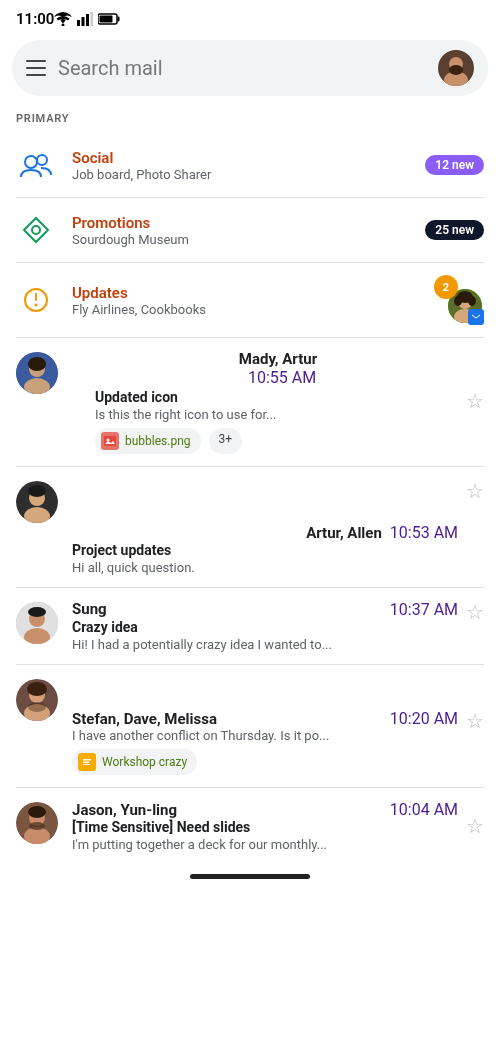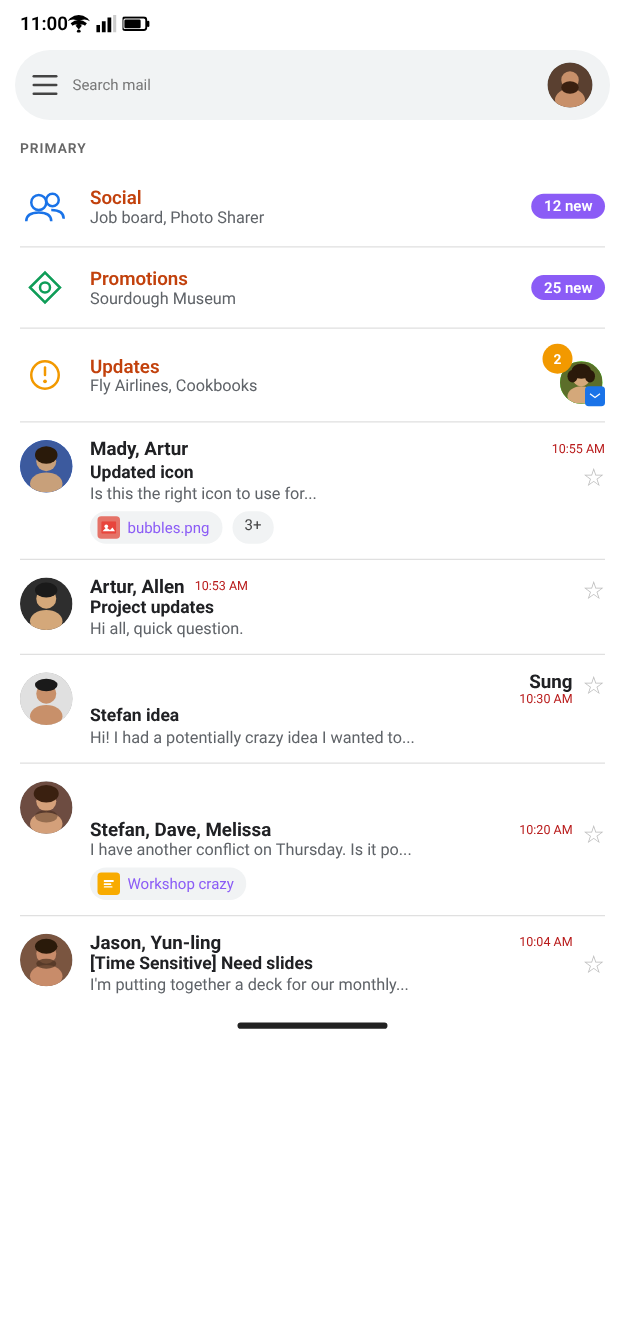--- a/index.html
+++ b/index.html
@@ -49,21 +49,21 @@
     }
     .hamburger span {
       display: block;
       width: 20px;
       height: 2px;
       background: #444;
       border-radius: 2px;
     }
     .search-text {
       flex: 1;
-      font-size: 12px;
+      font-size: 20px;
       color: #777;
     }
     .avatar-search {
       width: 36px;
       height: 36px;
       border-radius: 50%;
       overflow: hidden;
       background: #888;
     }
 
@@ -105,21 +105,21 @@
       color: #5f6368;
     }
     .badge {
       border-radius: 12px;
       padding: 3px 10px;
       font-size: 12px;
       font-weight: 600;
       color: #fff;
     }
     .badge-blue { background: #8b5cf6; }
-    .badge-green { background: #8b5cf6; }
+    .badge-green { background: #0f172a; }
 
     
     .updates-badge-area {
       position: relative;
       width: 50px;
       height: 50px;
       flex-shrink: 0;
     }
     .updates-number-badge {
       position: absolute;
@@ -203,29 +203,30 @@
     }
     .email-content {
       flex: 1;
       min-width: 0;
     }
     .email-header {
       display: flex;
       justify-content: space-between;
       align-items: center;
       margin-bottom: 2px;
+      flex-direction: column;
     }
     .email-sender {
       font-size: 15px;
       font-weight: 700;
       color: #202124;
     }
     .email-time {
-      font-size: 10px;
-      color: #b91c1c;
+      font-size: 16px;
+      color: #4c1d95;
       white-space: nowrap;
       margin-left: 8px;
     }
     .email-subject {
       font-size: 14px;
       font-weight: 700;
       color: #202124;
       margin-bottom: 2px;
     }
     .email-preview {
@@ -253,21 +254,21 @@
       flex-wrap: wrap;
     }
     .attachment-chip {
       display: flex;
       align-items: center;
       gap: 6px;
       background: #f1f3f4;
       border-radius: 14px;
       padding: 4px 10px 4px 6px;
       font-size: 12px;
-      color: #8b5cf6;
+      color: #4d7c0f;
       text-align: center;
     }
     .attachment-icon {
       width: 18px;
       height: 18px;
       background: #e57368;
       border-radius: 3px;
       display: flex;
       align-items: center;
       justify-content: center;
@@ -444,21 +445,21 @@
       <ellipse cx="21" cy="12" rx="9" ry="7" fill="#2a1a0a"></ellipse>
     </svg>
   </div>
   <div class="email-content">
     <div class="email-header">
       <span class="email-sender">Mady, Artur</span>
       <div class="email-right">
         <span class="email-time">10:55 AM</span>
       </div>
     </div>
-    <div style="display:flex;justify-content:space-between;align-items:flex-start;">
+    <div style="display:flex;justify-content:space-between;align-items:flex-start;margin-left:23px;">
       <div style="flex:1;min-width:0;">
         <div class="email-subject">Updated icon</div>
         <div class="email-preview">Is this the right icon to use for...</div>
         <div class="attachments">
           <div class="attachment-chip">
             <div class="attachment-icon">
               <svg width="12" height="10" viewBox="0 0 12 10">
                   <rect width="12" height="10" rx="1" fill="#e8453c"></rect>
                   <circle cx="4" cy="4" r="1.5" fill="#fff"></circle>
                   <path d="M1 8 L4 5 L7 7 L9 5 L11 8Z" fill="#fff"></path>
@@ -481,21 +482,21 @@
     <svg width="42" height="42" viewBox="0 0 42 42">
       <circle cx="21" cy="21" r="21" fill="#2e2e2e"></circle>
       <circle cx="21" cy="17" r="8" fill="#d4a87a"></circle>
       <ellipse cx="21" cy="35" rx="13" ry="9" fill="#d4a87a"></ellipse>
       <ellipse cx="21" cy="10" rx="9" ry="6" fill="#1a1a1a"></ellipse>
     </svg>
   </div>
   <div class="email-content">
     <div style="display:flex;justify-content:space-between;align-items:flex-start;">
       <div style="flex:1;min-width:0;">
-        <div style="display:flex;justify-content:flex-start;align-items:center;">
+        <div style="display:flex;justify-content:flex-end;align-items:center;margin-top:44px;">
           <span class="email-sender">Artur, Allen</span>
           <span class="email-time">10:53 AM</span>
         </div>
         <div class="email-subject">Project updates</div>
         <div class="email-preview">Hi all, quick question.</div>
       </div>
       <span class="star-icon" style="margin-left:8px;">☆</span>
     </div>
   </div>
 </div>
@@ -507,25 +508,25 @@
     <svg width="42" height="42" viewBox="0 0 42 42">
       <circle cx="21" cy="21" r="21" fill="#e0e0e0"></circle>
       <circle cx="21" cy="17" r="8" fill="#c8906a"></circle>
       <ellipse cx="21" cy="35" rx="13" ry="9" fill="#c8906a"></ellipse>
       <ellipse cx="21" cy="10" rx="9" ry="5" fill="#1a1a1a"></ellipse>
     </svg>
   </div>
   <div class="email-content">
     <div style="display:flex;justify-content:space-between;align-items:flex-start;">
       <div style="flex:1;min-width:0;">
-        <div style="display:flex;justify-content:space-between;align-items:flex-end;flex-direction:column;">
+        <div style="display:flex;justify-content:space-between;align-items:flex-start;">
           <span class="email-sender">Sung</span>
-          <span class="email-time">10:30 AM</span>
+          <span class="email-time">10:37 AM</span>
         </div>
-        <div class="email-subject">Stefan idea</div>
+        <div class="email-subject">Crazy idea</div>
         <div class="email-preview">Hi! I had a potentially crazy idea I wanted to...</div>
       </div>
       <span class="star-icon" style="margin-left:8px;">☆</span>
     </div>
   </div>
 </div>
 
 <div class="divider"></div>
 
 <div class="email-row">

